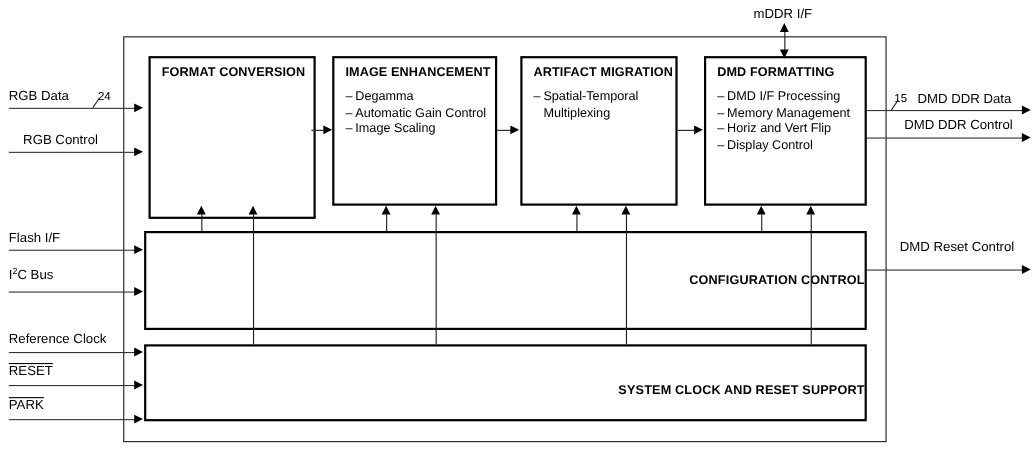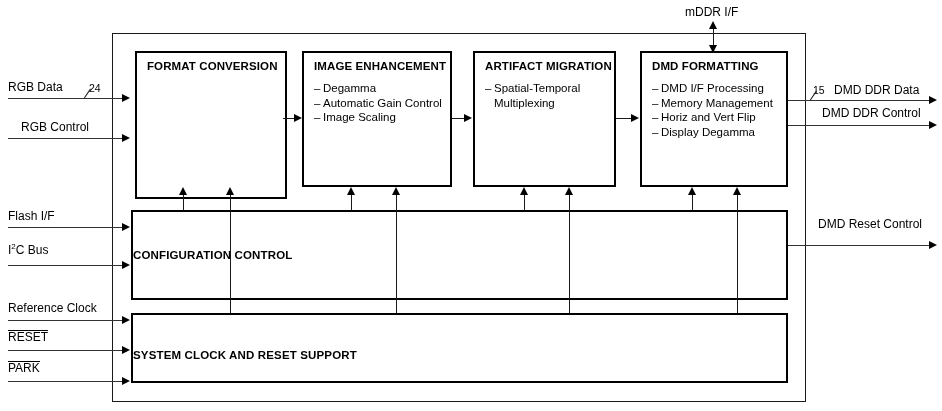--- a/index.html
+++ b/index.html
@@ -50,21 +50,21 @@
     line-height: 14.6px;
     white-space: nowrap;
   }
   .fn-list div { white-space: nowrap; }
   .dash { display: inline-block; width: 9px; }
   .wrapline { padding-left: 9px; }
 
   .band-title {
     position: absolute;
     width: 100%;
-    text-align: left;
+    text-align: right;
     font-size: 11.5px;
     font-weight: bold;
     letter-spacing: 0.15px;
   }
 
   
   .hline {
     position: absolute;
     height: 0;
     border-top: 1.2px solid #1a1a1a;
@@ -159,21 +159,21 @@
       <div class="wrapline"><span>Multiplexing</span></div>
     </div>
   </div>
 
   <div class="fn-block" style="left:640px; top:51px; width:148px; height:136px;">
     <div class="fn-title">DMD FORMATTING</div>
     <div class="fn-list">
       <div><span class="dash">–</span><span>DMD I/F Processing</span></div>
       <div><span class="dash">–</span><span>Memory Management</span></div>
       <div><span class="dash">–</span><span>Horiz and Vert Flip</span></div>
-      <div><span class="dash">–</span><span>Display Degamma</span></div>
+      <div><span class="dash">–</span><span>Display Control</span></div>
     </div>
   </div>
 
   <div class="fn-block" style="left:131px; top:210px; width:657px; height:90px;">
     <div class="band-title" style="top:37px;">CONFIGURATION CONTROL</div>
   </div>
 
   <div class="fn-block" style="left:131px; top:313px; width:657px; height:70px;">
     <div class="band-title" style="top:34px;">SYSTEM CLOCK AND RESET SUPPORT</div>
   </div>

